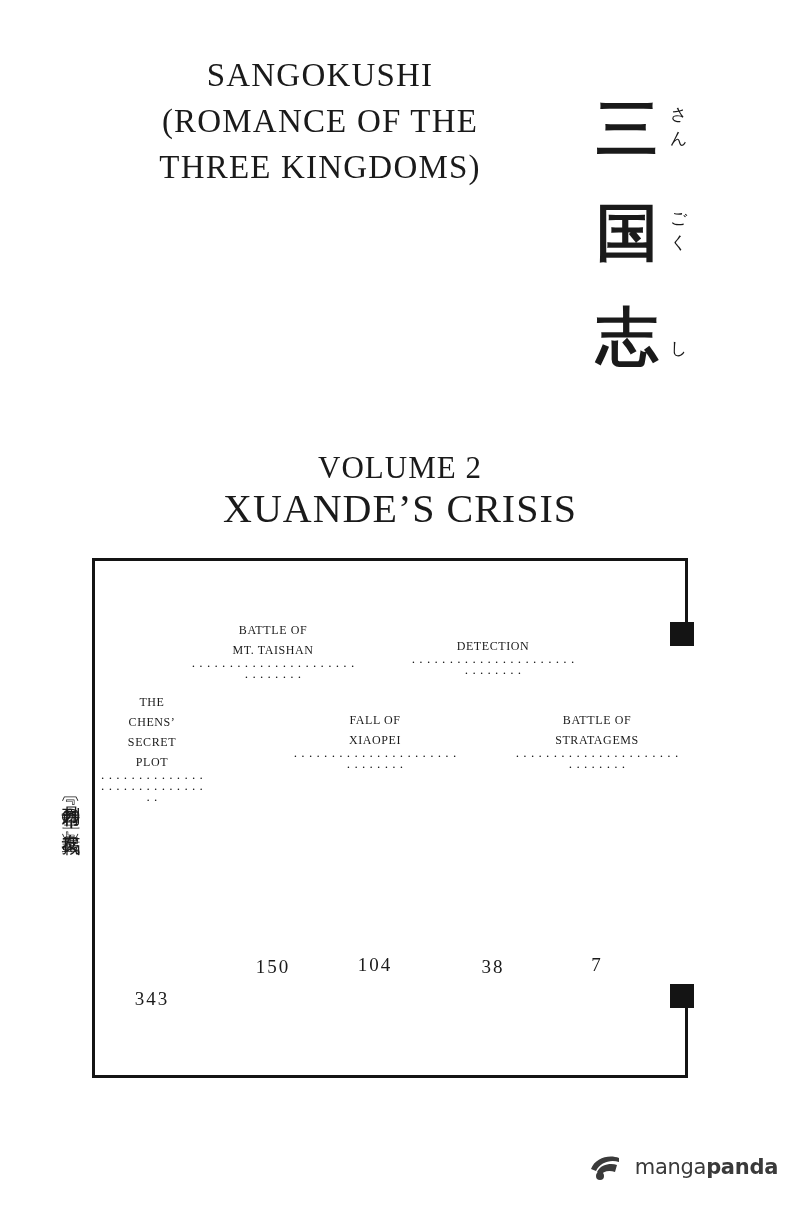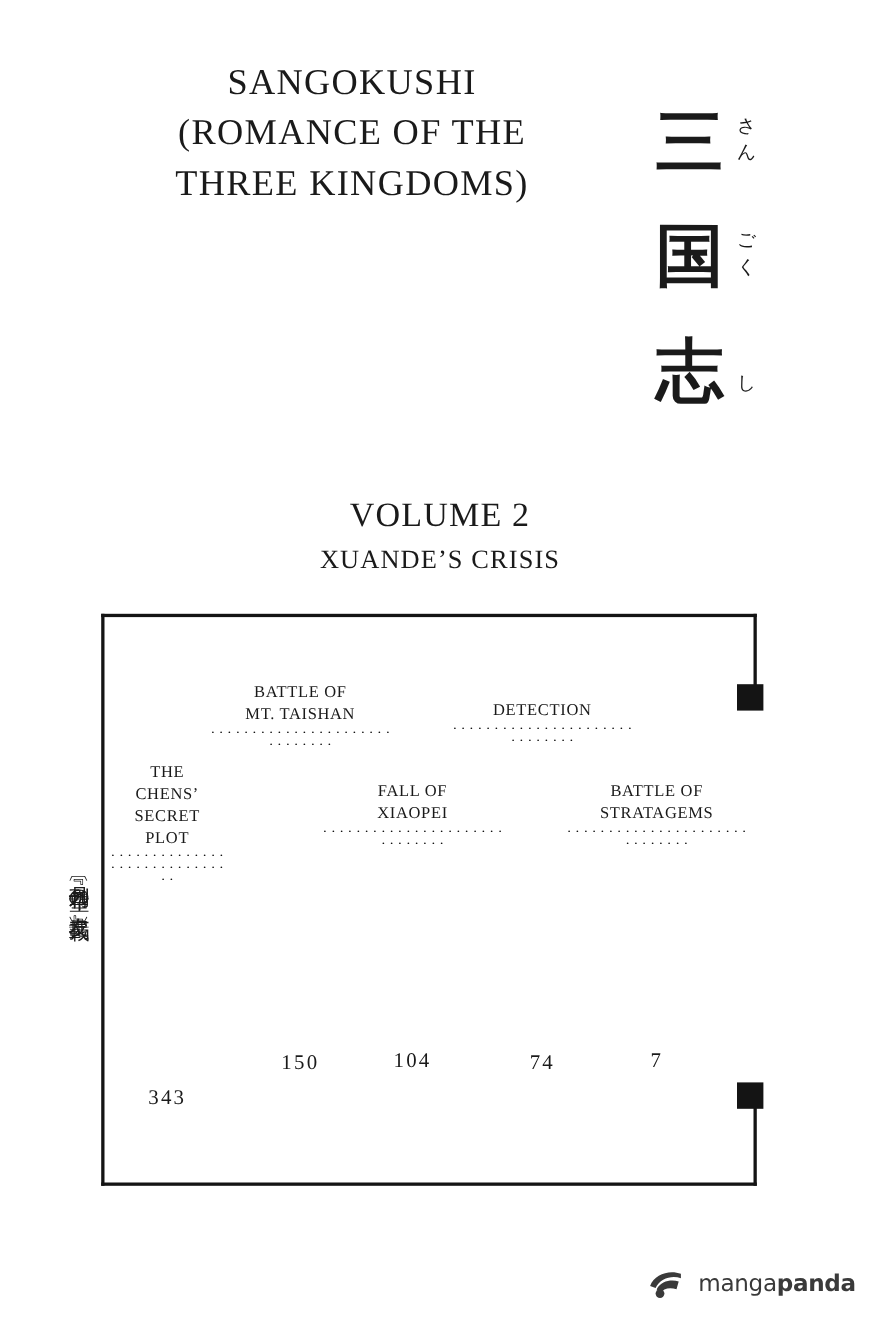--- a/index.html
+++ b/index.html
@@ -69,21 +69,21 @@
     top: 448px;
     width: 620px;
     text-align: center;
   }
   #volume-number {
     font-size: 31px;
     letter-spacing: 1px;
     line-height: 40px;
   }
   #volume-subtitle {
-    font-size: 24px;
+    font-size: 40px;
     letter-spacing: 1px;
     line-height: 42px;
   }
 
   
   #chart-frame {
     position: absolute;
     left: 92px;
     top: 558px;
     width: 600px;
@@ -107,21 +107,21 @@
   }
   #node-top { left: 578px; top: 64px; }
   #node-bottom { left: 578px; top: 426px; }
 
   
   .col {
     position: absolute;
     text-align: center;
   }
   .col-label {
-    font-size: 15px;
+    font-size: 12px;
     letter-spacing: 0.6px;
     line-height: 20px;
     text-transform: uppercase;
     white-space: pre-line;
   }
   .col-dots {
     width: 100%;
     font-size: 13px;
     line-height: 11px;
     letter-spacing: 0;
@@ -343,21 +343,21 @@
 ·
 ·
 ·
 ·
 ·
 ·
 ·
 ·
 ·
 ·</div>
-    <div class="col-page">74</div>
+    <div class="col-page">38</div>
   </div>
 
   <div class="col" style="left:422px; top:152px; width:166px;">
     <div class="col-label">BATTLE OF
 STRATAGEMS</div>
     <div class="col-dots" style="height:200px;">·
 ·
 ·
 ·
 ·

